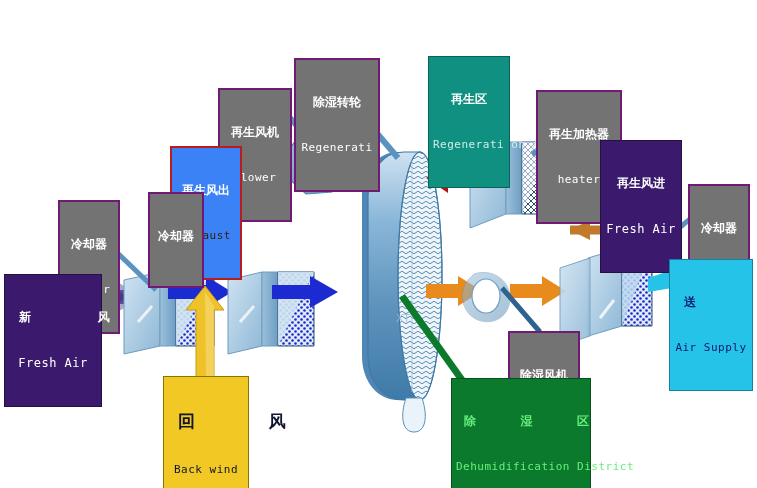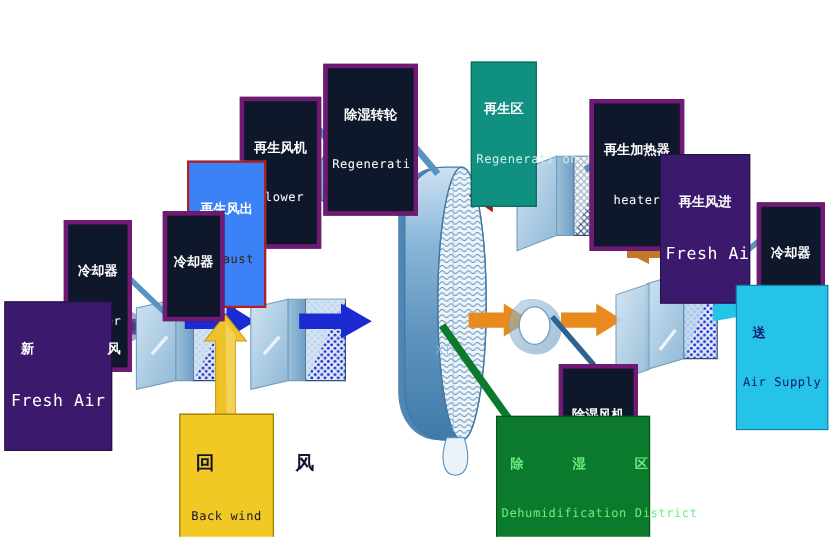--- a/index.html
+++ b/index.html
@@ -15,38 +15,38 @@
     position:absolute;box-sizing:border-box;
     text-align:center;line-height:1.05;
     padding:2px 4px 3px 4px;
     white-space:pre;
     z-index:30;
   }
   .lbl .cn{display:block;font-family:"DejaVu Sans","Liberation Sans",sans-serif;font-weight:bold;}
   .lbl .en{display:block;font-family:"DejaVu Sans Mono","Liberation Mono",monospace;}
 
   
-  .lbl-steel{background:#0f172a;border:4px solid #701a75;}
+  .lbl-steel{background:#737373;border:2px solid #701a75;}
   .lbl-steel .cn{color:#ffffff;font-size:12px;}
   .lbl-steel .en{color:#ffffff;font-size:11px;letter-spacing:.5px;}
 
   
   .lbl-orange{background:#3b82f6;border:2px solid #b91c1c;}
   .lbl-orange .cn{color:#ffffff;font-size:12px;}
   .lbl-orange .en{color:#3a1d00;font-size:11px;letter-spacing:.5px;}
 
   
   .lbl-teal{background:#0f9080;border:1px solid #0a6254;}
   .lbl-teal .cn{color:#ffffff;font-size:12px;}
   .lbl-teal .en{color:#cfeeea;font-size:11px;letter-spacing:.5px;}
 
   
   .lbl-purple{background:#3b1a6e;border:1px solid #241044;}
   .lbl-purple .cn{color:#ffffff;font-size:12px;}
-  .lbl-purple .en{color:#ffffff;font-size:15px;letter-spacing:.5px;}
+  .lbl-purple .en{color:#ffffff;font-size:12px;letter-spacing:.5px;}
 
   
   .lbl-cyan{background:#25c3e8;border:1px solid #1382a0;}
   .lbl-cyan .cn{color:#101a6b;font-size:12px;}
   .lbl-cyan .en{color:#101a6b;font-size:11px;letter-spacing:.5px;}
 
   
   .lbl-yellow{background:#f1c824;border:1px solid #8a7400;}
   .lbl-yellow .cn{color:#10162e;font-size:17px;}
   .lbl-yellow .en{color:#10162e;font-size:11px;letter-spacing:.5px;}
@@ -246,21 +246,21 @@
   <div class="lbl lbl-steel" style="left:294px;top:58px;width:86px;">
     <span class="cn">除湿转轮</span>
     <span class="en">Regenerati</span>
   </div>
 
   <div class="lbl lbl-steel" style="left:218px;top:88px;width:74px;">
     <span class="cn">再生风机</span>
     <span class="en">Blower</span>
   </div>
 
-  <div class="lbl lbl-teal" style="left:428px;top:56px;width:60px;">
+  <div class="lbl lbl-teal" style="left:428px;top:56px;width:82px;">
     <span class="cn">再生区</span>
     <span class="en">Regenerati on Area</span>
   </div>
 
   <div class="lbl lbl-steel" style="left:536px;top:90px;width:86px;">
     <span class="cn">再生加热器</span>
     <span class="en">heater</span>
   </div>
 
   <div class="lbl lbl-orange" style="left:170px;top:146px;width:72px;">

